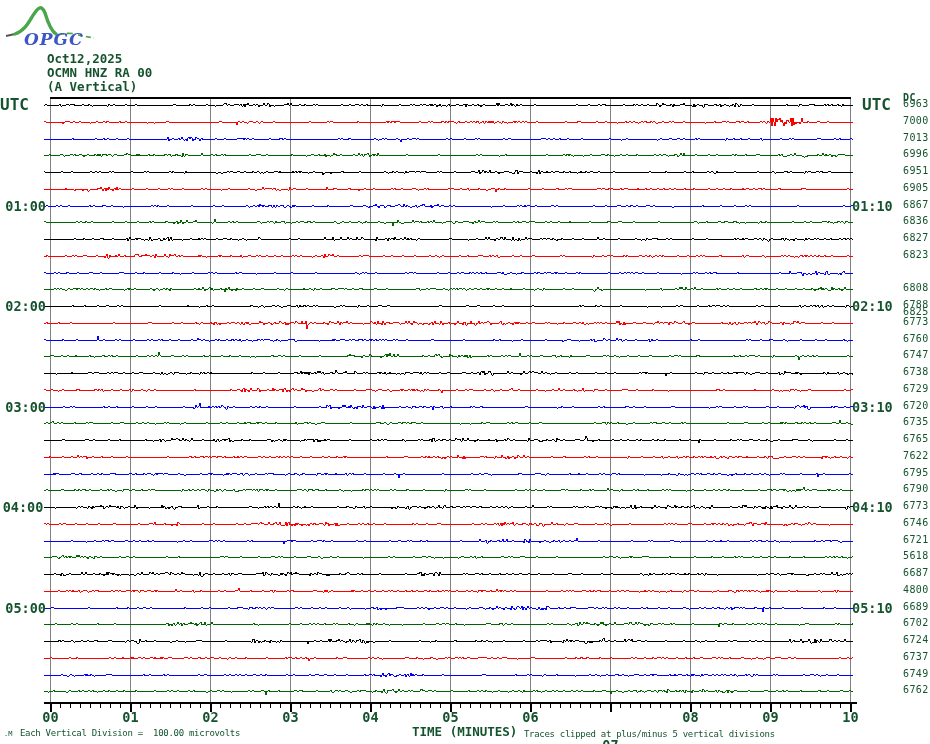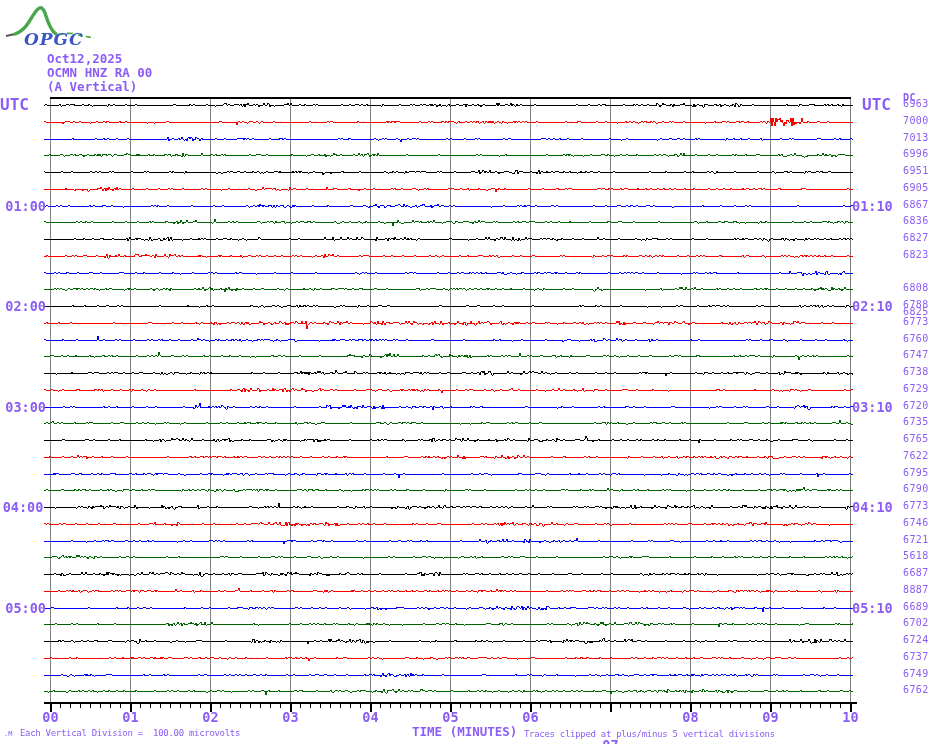--- a/index.html
+++ b/index.html
@@ -1,17 +1,17 @@
 <!DOCTYPE html>
 <html><head>
 <meta charset="utf-8">
 <style>
   html,body{margin:0;padding:0;background:#fff;}
   .page{position:relative;width:930px;height:744px;background:#ffffff;overflow:hidden;
-        font-family:"DejaVu Sans Mono",monospace;color:#8b5cf6;}
+        font-family:"DejaVu Sans Mono",monospace;color:#14532d;}
   .abs{position:absolute;white-space:pre;}
   .hdr{left:47px;font-size:12.5px;font-weight:700;}
   .utc{font-size:16px;font-weight:700;}
   .hourlab{font-size:13.5px;font-weight:700;height:16px;line-height:16px;}
   .dcval{font-size:10px;height:10px;line-height:10px;letter-spacing:0.4px;}
   .xtick{font-size:13.5px;font-weight:700;transform:translateX(-50%);}
   .small{font-size:9px;letter-spacing:-0.3px;}
   #plot-svg{position:absolute;left:0;top:0;}
   .logo{position:absolute;left:4px;top:2px;}
 </style>
@@ -217,21 +217,21 @@
       <div class="abs dcval" style="left: 903px; top: 417px;">6735</div>
       <div class="abs dcval" style="left: 903px; top: 434px;">6765</div>
       <div class="abs dcval" style="left: 903px; top: 451px;">7622</div>
       <div class="abs dcval" style="left: 903px; top: 468px;">6795</div>
       <div class="abs dcval" style="left: 903px; top: 484px;">6790</div>
       <div class="abs dcval" style="left: 903px; top: 501px;">6773</div>
       <div class="abs dcval" style="left: 903px; top: 518px;">6746</div>
       <div class="abs dcval" style="left: 903px; top: 535px;">6721</div>
       <div class="abs dcval" style="left: 903px; top: 551px;">5618</div>
       <div class="abs dcval" style="left: 903px; top: 568px;">6687</div>
-      <div class="abs dcval" style="left: 903px; top: 585px;">8887</div>
+      <div class="abs dcval" style="left: 903px; top: 585px;">4800</div>
       <div class="abs dcval" style="left: 903px; top: 602px;">6689</div>
       <div class="abs dcval" style="left: 903px; top: 618px;">6702</div>
       <div class="abs dcval" style="left: 903px; top: 635px;">6724</div>
       <div class="abs dcval" style="left: 903px; top: 652px;">6737</div>
       <div class="abs dcval" style="left: 903px; top: 669px;">6749</div>
       <div class="abs dcval" style="left: 903px; top: 685px;">6762</div>
     </div>
   <div id="axis-labels">
       <div class="abs xtick" style="left: 50.5px; top: 709px;">00</div>
       <div class="abs xtick" style="left: 130.5px; top: 709px;">01</div>

